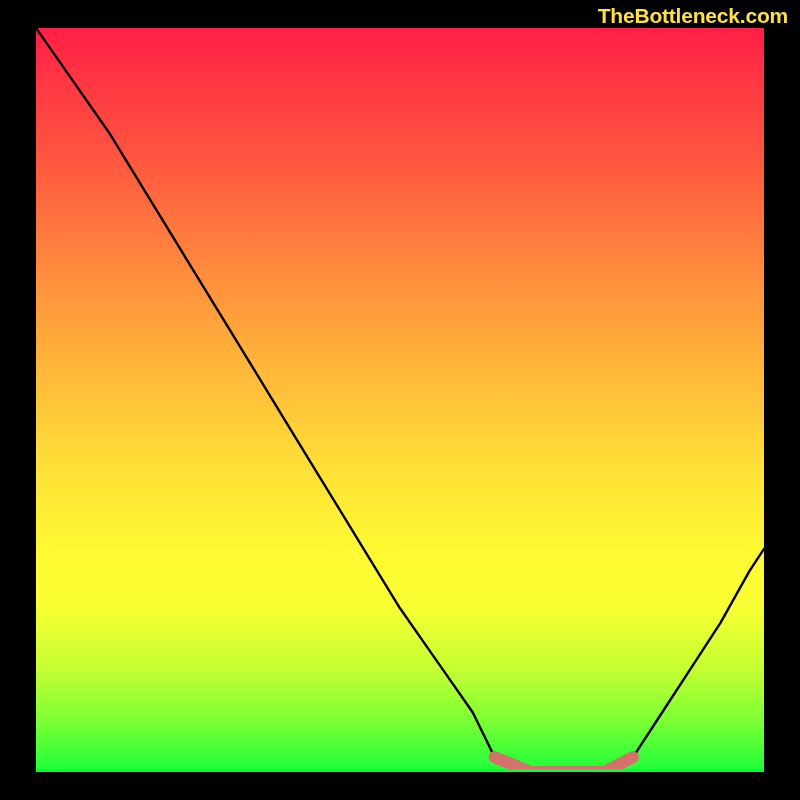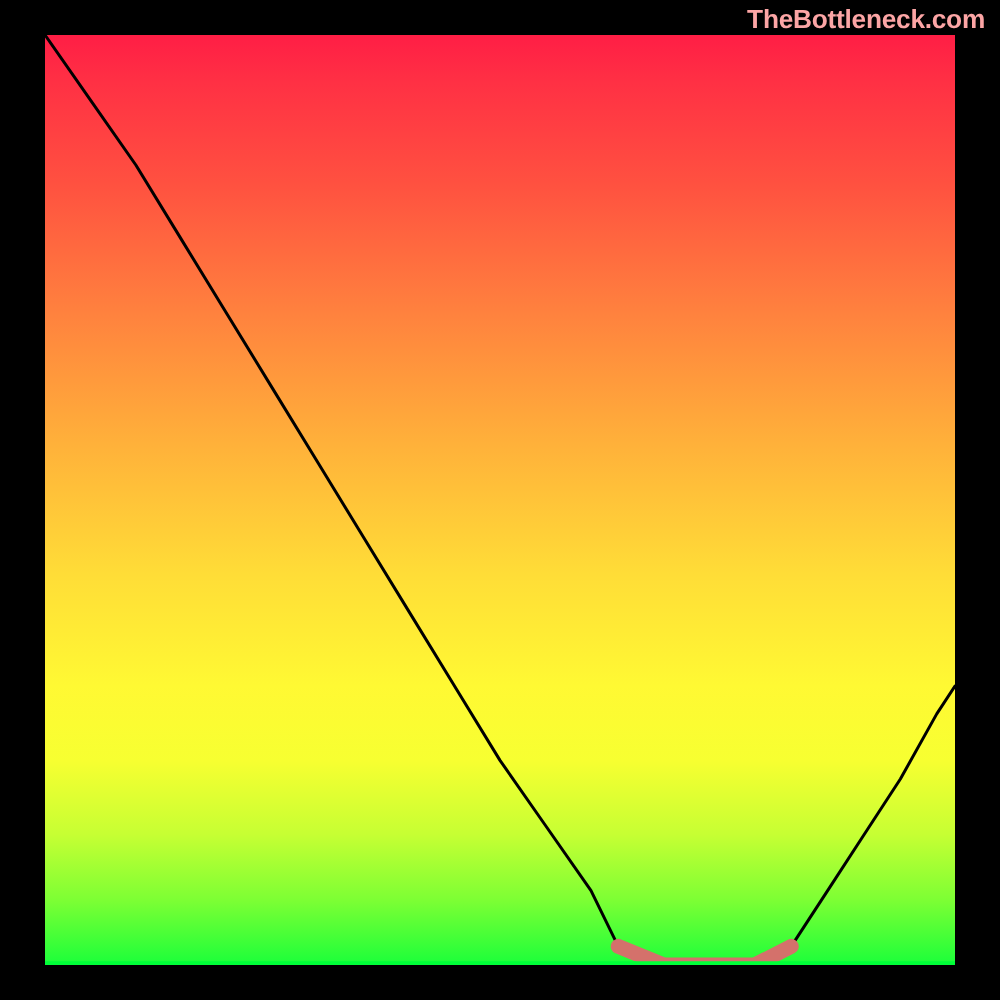--- a/index.html
+++ b/index.html
@@ -13,21 +13,21 @@
   }
   .container {
     position: relative;
     width: 800px;
     height: 800px;
   }
   .attribution {
     position: absolute;
     top: 4px;
     right: 12px;
-    color: #fca5a5;
+    color: #fde047;
     font-size: 21px;
     font-weight: bold;
     letter-spacing: -0.2px;
     z-index: 10;
   }
   .plot-frame {
     position: absolute;
     left: 36px;
     top: 28px;
     width: 728px;

